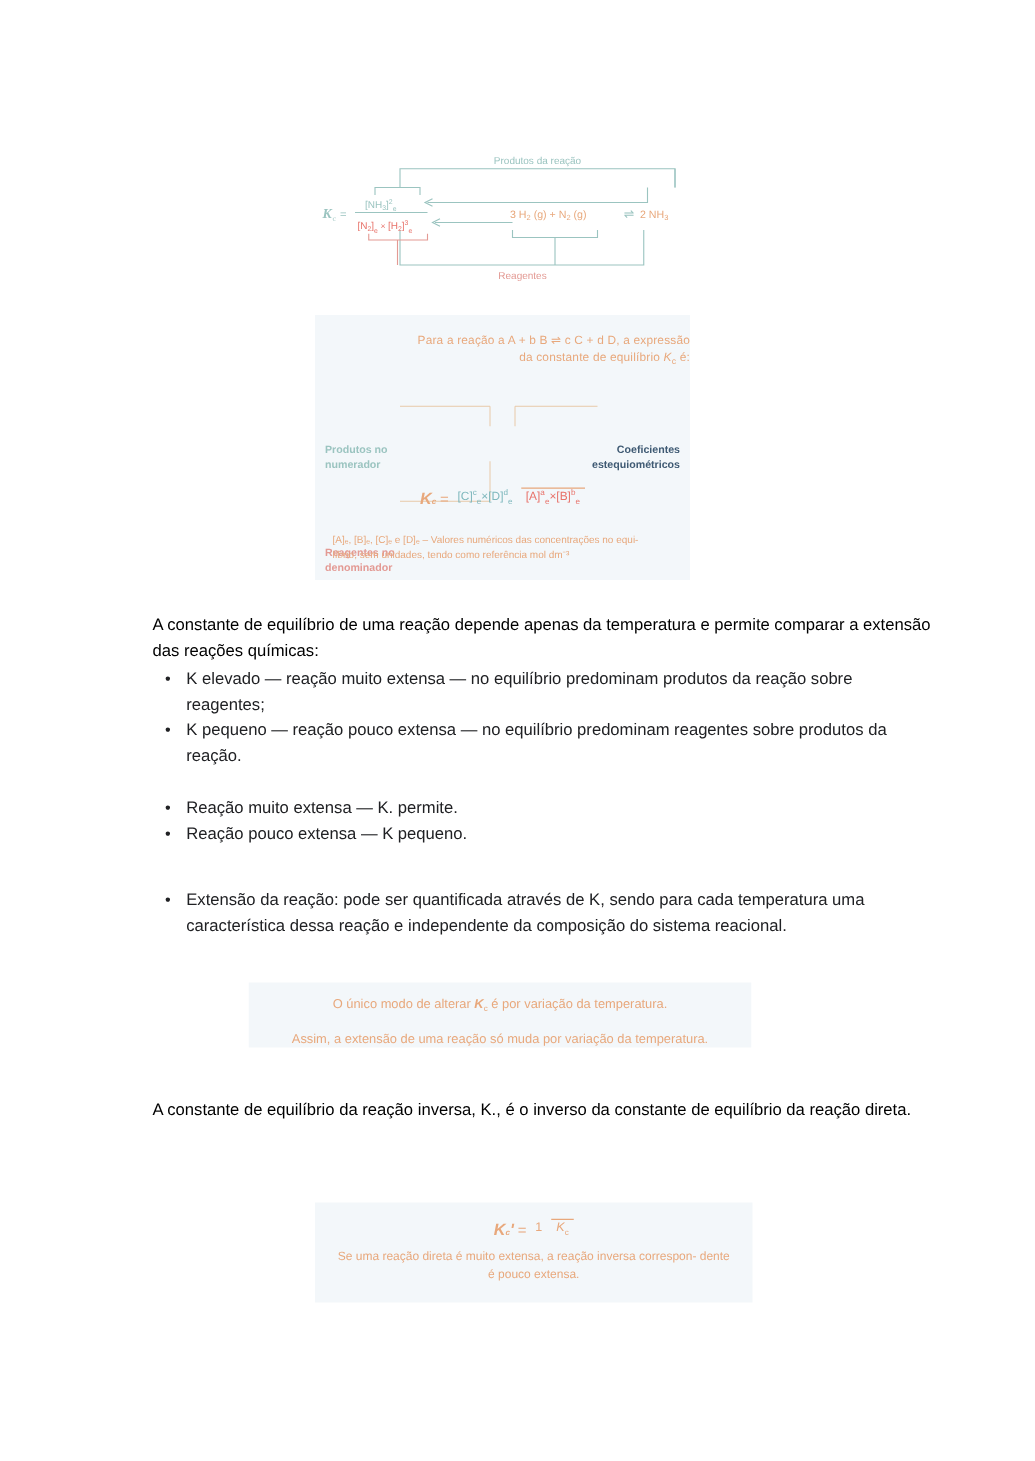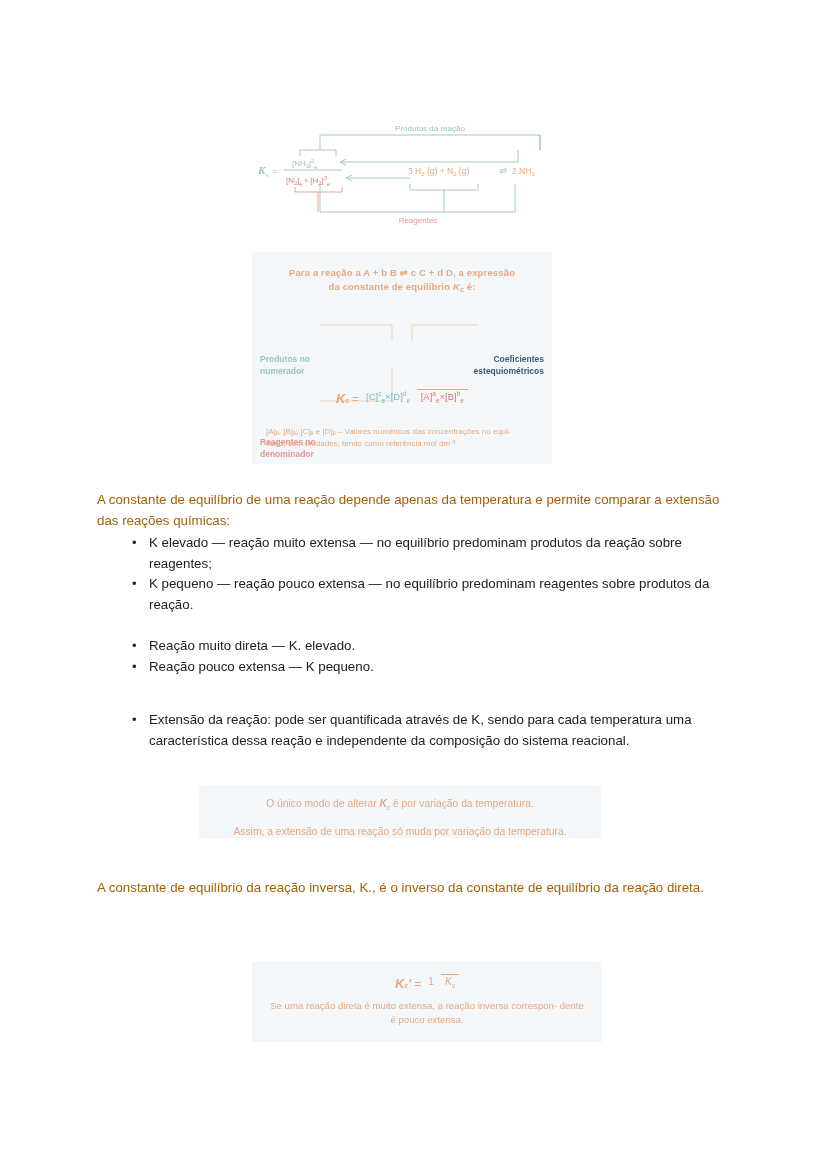--- a/index.html
+++ b/index.html
@@ -37,23 +37,23 @@
   
   .fig2 {
     position: absolute;
     left: 252px;
     top: 252px;
     width: 300px;
     height: 212px;
     background: #f3f7fa;
   }
   .fig2-title {
-    text-align: center;
-    color: #e8a87c;
-    font-weight: bold;
+    text-align: right;
+    color: #e8a87c;
+    font-weight: normal;
     font-size: 9.5px;
     line-height: 14px;
     padding-top: 14px;
     letter-spacing: 0.15px;
   }
   .fig2-title .sub { font-size: 7px; vertical-align: -2px; }
   .fig2-title i { font-style: italic; }
 
   .fig2-body {
     position: relative;
@@ -104,21 +104,22 @@
     color: #e8a87c;
     font-size: 8px;
     line-height: 12px;
   }
 
   
   .body-text {
     position: absolute;
     font-size: 13.3px;
     line-height: 20.5px;
-    color: #a16207;
+    color: #000000;
+    margin-left: 25px;
   }
   .p1 { left: 97px; top: 490px; width: 640px; }
   .p2 { left: 97px; top: 878px; width: 640px; }
 
   ul.bullets {
     margin: 2px;
     padding-left: 50px;
     list-style: none;
   }
   ul.bullets li {
@@ -300,21 +301,21 @@
 
   <div class="group g1">
     <ul class="bullets">
       <li>K elevado — reação muito extensa — no equilíbrio predominam produtos da reação sobre reagentes;</li>
       <li>K pequeno — reação pouco extensa — no equilíbrio predominam reagentes sobre produtos da reação.</li>
     </ul>
   </div>
 
   <div class="group g2">
     <ul class="bullets">
-      <li>Reação muito direta — K. elevado.</li>
+      <li>Reação muito extensa — K. permite.</li>
       <li>Reação pouco extensa — K pequeno.</li>
     </ul>
   </div>
 
   <div class="group g3">
     <ul class="bullets">
       <li>Extensão da reação: pode ser quantificada através de K, sendo para cada temperatura uma característica dessa reação e independente da composição do sistema reacional.</li>
     </ul>
   </div>
 

